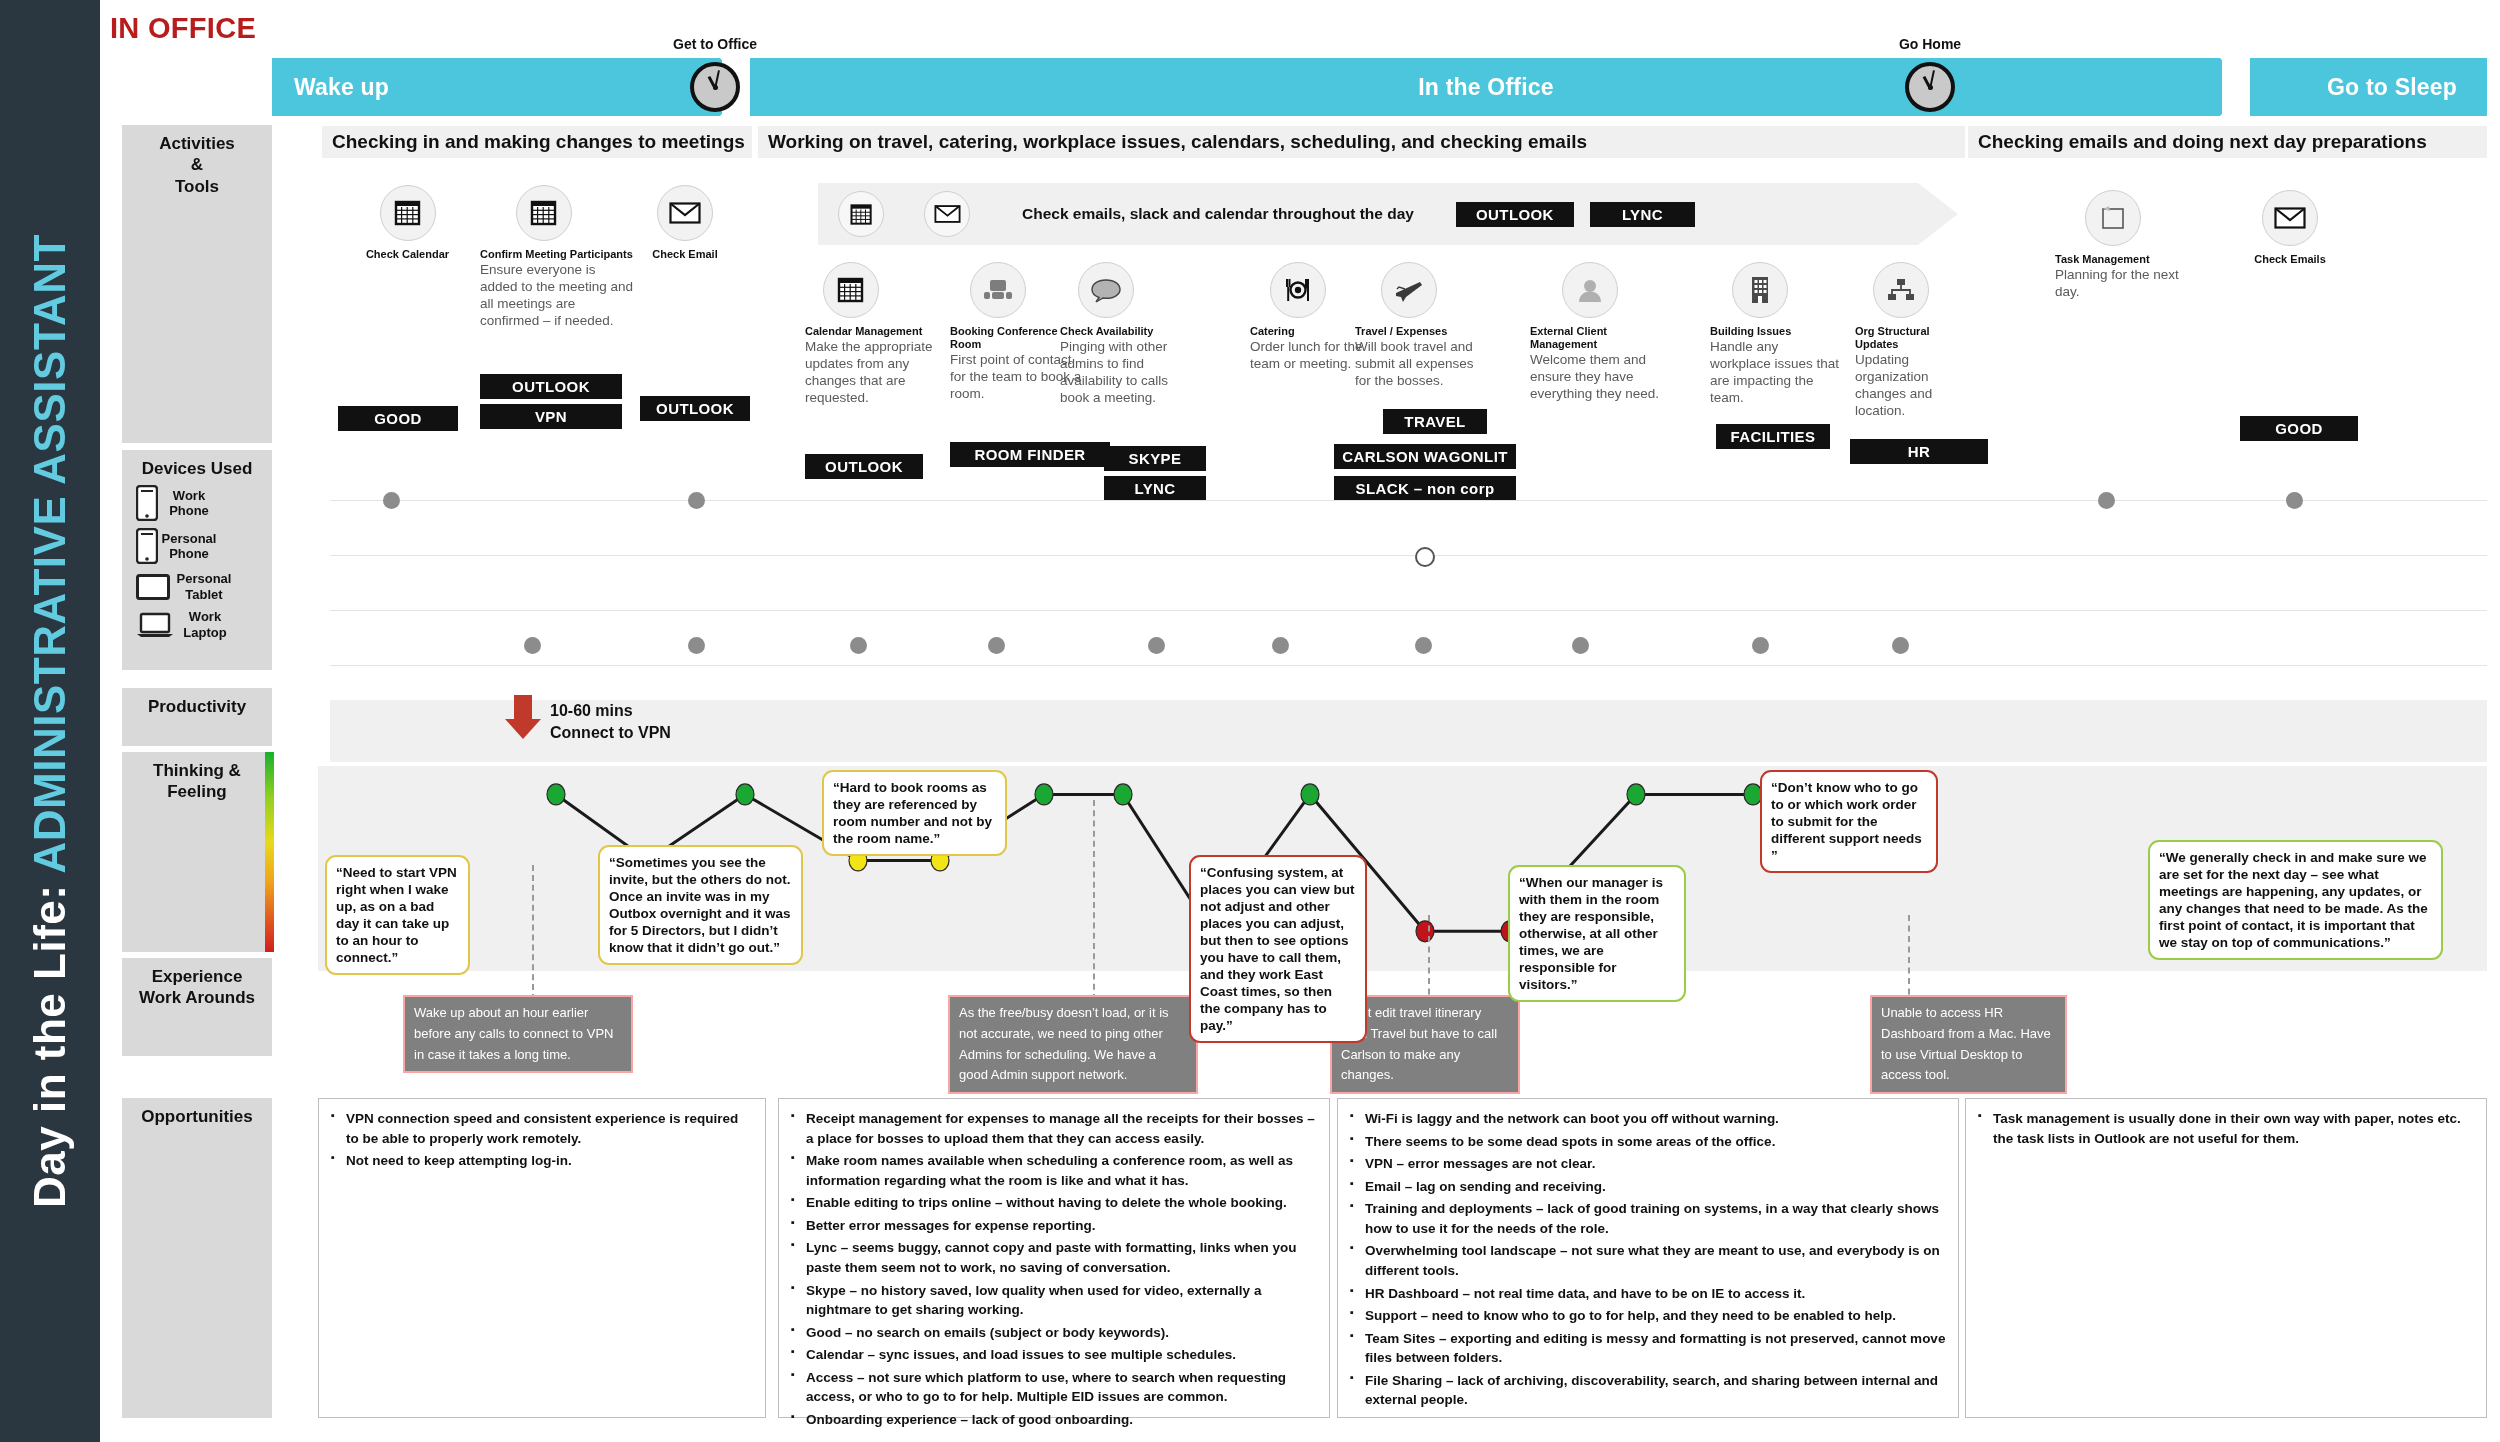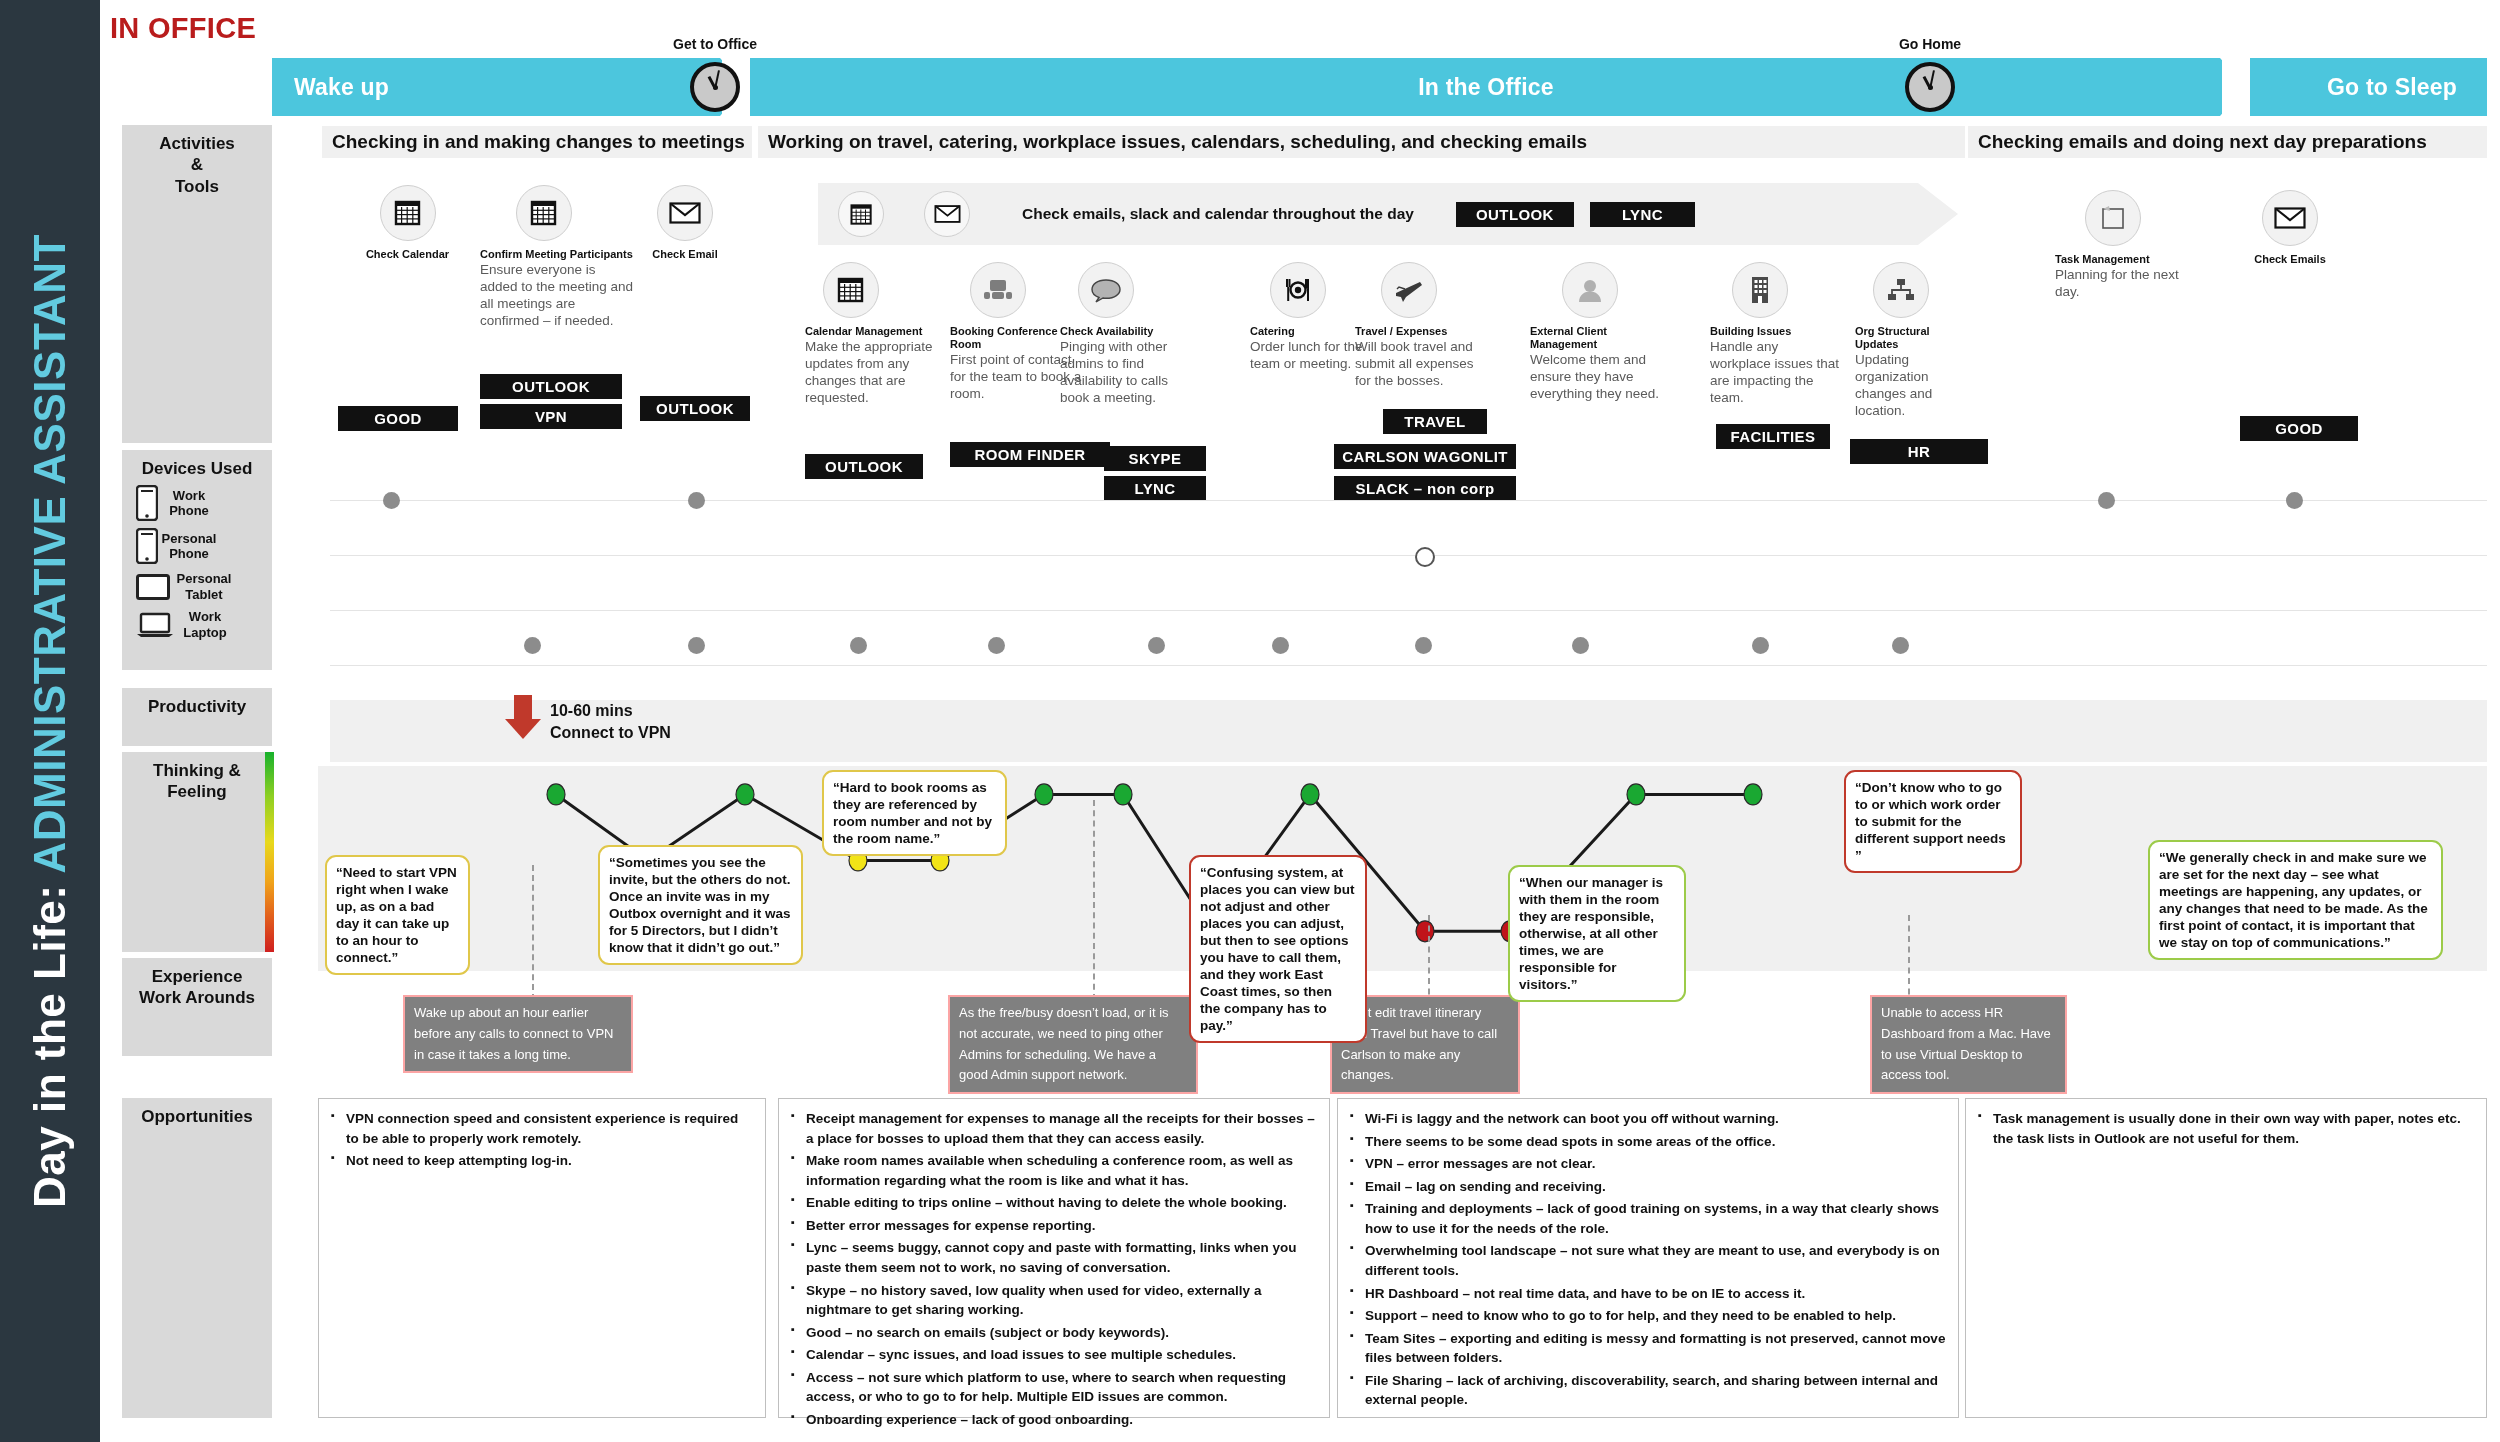--- a/index.html
+++ b/index.html
@@ -545,21 +545,21 @@
       <ellipse cx="1318" cy="28.440000000000005" rx="9" ry="10.5" fill="#1aa832" stroke="#2a2a2a" stroke-width="1.2"></ellipse>
       <ellipse cx="1435" cy="28.440000000000005" rx="9" ry="10.5" fill="#1aa832" stroke="#2a2a2a" stroke-width="1.2"></ellipse>
     </g>
 </svg>
 
 <div class="bubble" style="left:325px;  top:855px; width:145px;">“Need to start VPN right when I wake up, as on a bad day it can take up to an hour to connect.”</div>
 <div class="bubble" style="left:598px;  top:845px; width:205px;">“Sometimes you see the invite, but the others do not. Once an invite was in my Outbox overnight and it was for 5 Directors, but I didn’t know that it didn’t go out.”</div>
 <div class="bubble" style="left:822px;  top:770px; width:185px;">“Hard to book rooms as they are referenced by room number and not by the room name.”</div>
 <div class="bubble red" style="left:1189px; top:855px; width:178px;">“Confusing system, at places you can view but not adjust and other places you can adjust, but then to see options you have to call them, and they work East Coast times, so then the company has to pay.”</div>
 <div class="bubble green" style="left:1508px; top:865px; width:178px;">“When our manager is with them in the room they are responsible, otherwise, at all other times, we are responsible for visitors.”</div>
-<div class="bubble red" style="left:1844px; top:770px; width:178px;">“Don’t know who to go to or which work order to submit for the different support needs ”</div>
+<div class="bubble red" style="left:1760px; top:770px; width:178px;">“Don’t know who to go to or which work order to submit for the different support needs ”</div>
 <div class="bubble green" style="left:2148px; top:840px; width:295px;">“We generally check in and make sure we are set for the next day – see what meetings are happening, any updates, or any changes that need to be made. As the first point of contact, it is important that we stay on top of communications.”</div>
 
 <div class="dashline" style="left:532px;  top:865px; height:135px;"></div>
 <div class="dashline" style="left:1093px; top:800px; height:200px;"></div>
 <div class="dashline" style="left:1428px; top:915px; height:90px;"></div>
 <div class="dashline" style="left:1908px; top:915px; height:90px;"></div>
 
 <div class="wa" style="left:403px;  top:995px; width:230px;">Wake up about an hour earlier before any calls to connect to VPN in case it takes a long time.</div>
 <div class="wa" style="left:948px;  top:995px; width:250px;">As the free/busy doesn’t load, or it is not accurate, we need to ping other Admins for scheduling.  We have a good Admin support network.</div>
 <div class="wa" style="left:1330px; top:995px; width:190px;">Can’t edit travel itinerary from Travel but have  to call Carlson to make any changes.</div>

